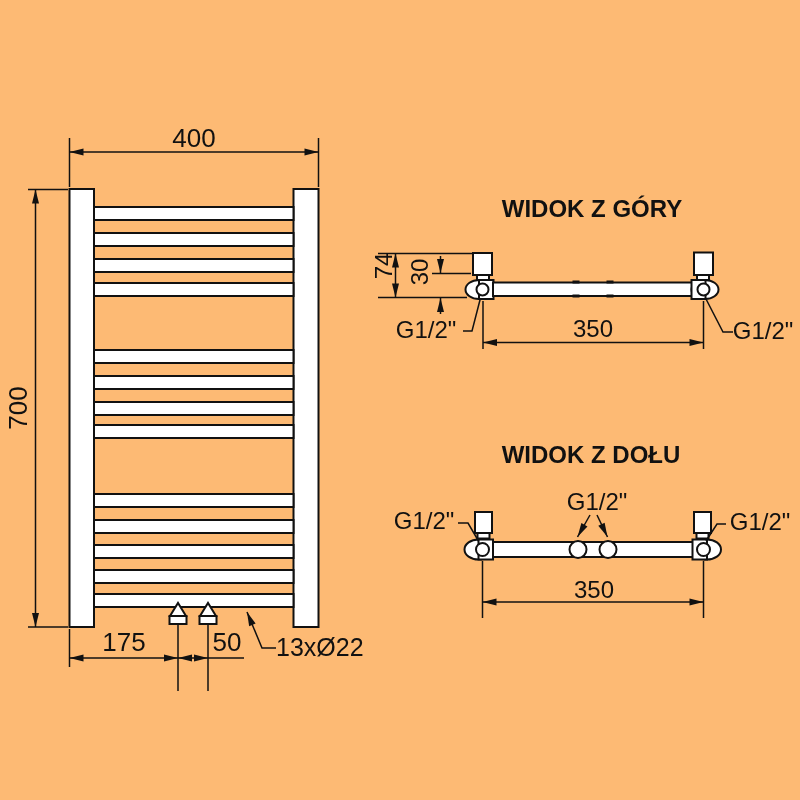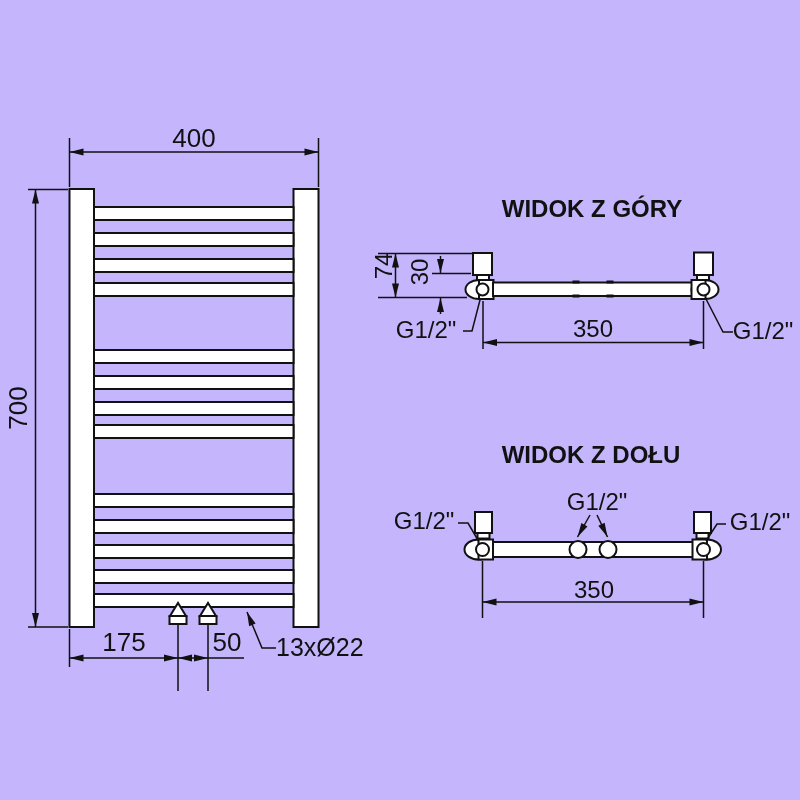--- a/index.html
+++ b/index.html
@@ -1,16 +1,16 @@
 <!DOCTYPE html>
 <html><head>
 <meta charset="utf-8">
 <style>
   html,body{margin:0;padding:0;background:#ffffff;}
-  .stage{width:800px;height:800px;position:relative;background:#c4b5fd;overflow:hidden;}
+  .stage{width:800px;height:800px;position:relative;background:#fdba74;overflow:hidden;}
   svg{display:block;}
   .outline{fill:#ffffff;stroke:#111111;stroke-width:2;}
   .thin{fill:none;stroke:#111111;stroke-width:1.5;}
   .solid{fill:#111111;stroke:none;}
   text{font-family:"Liberation Sans", sans-serif;fill:#111111;}
   .dim{font-size:26px;}
   .dimsm{font-size:24px;}
   .lbl{font-size:24px;}
   .note{font-size:25px;}
   .title{font-size:24px;font-weight:bold;}

